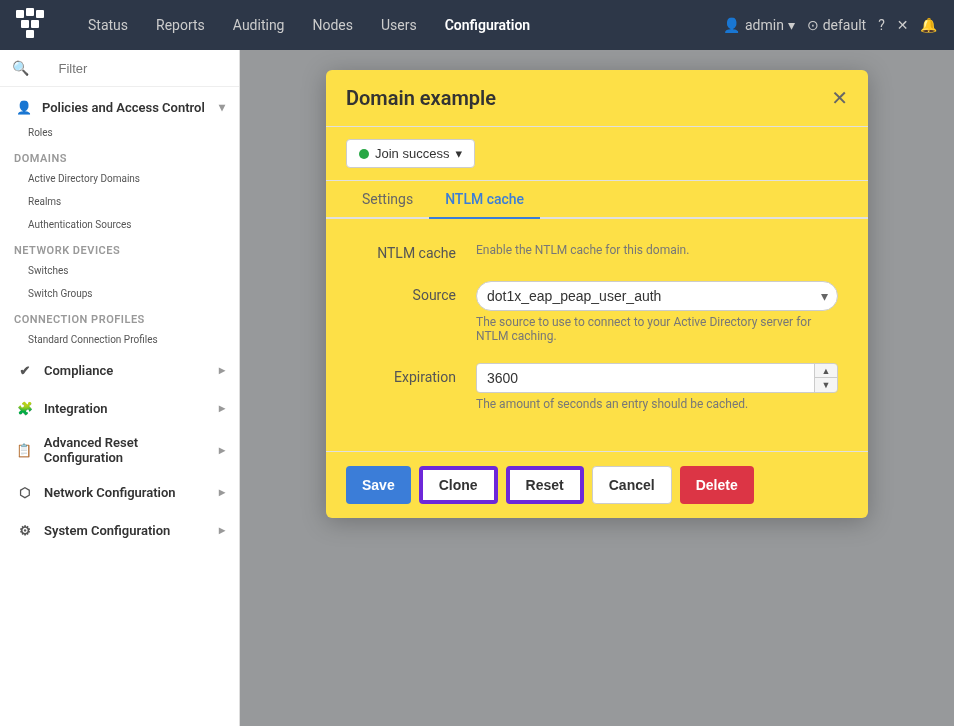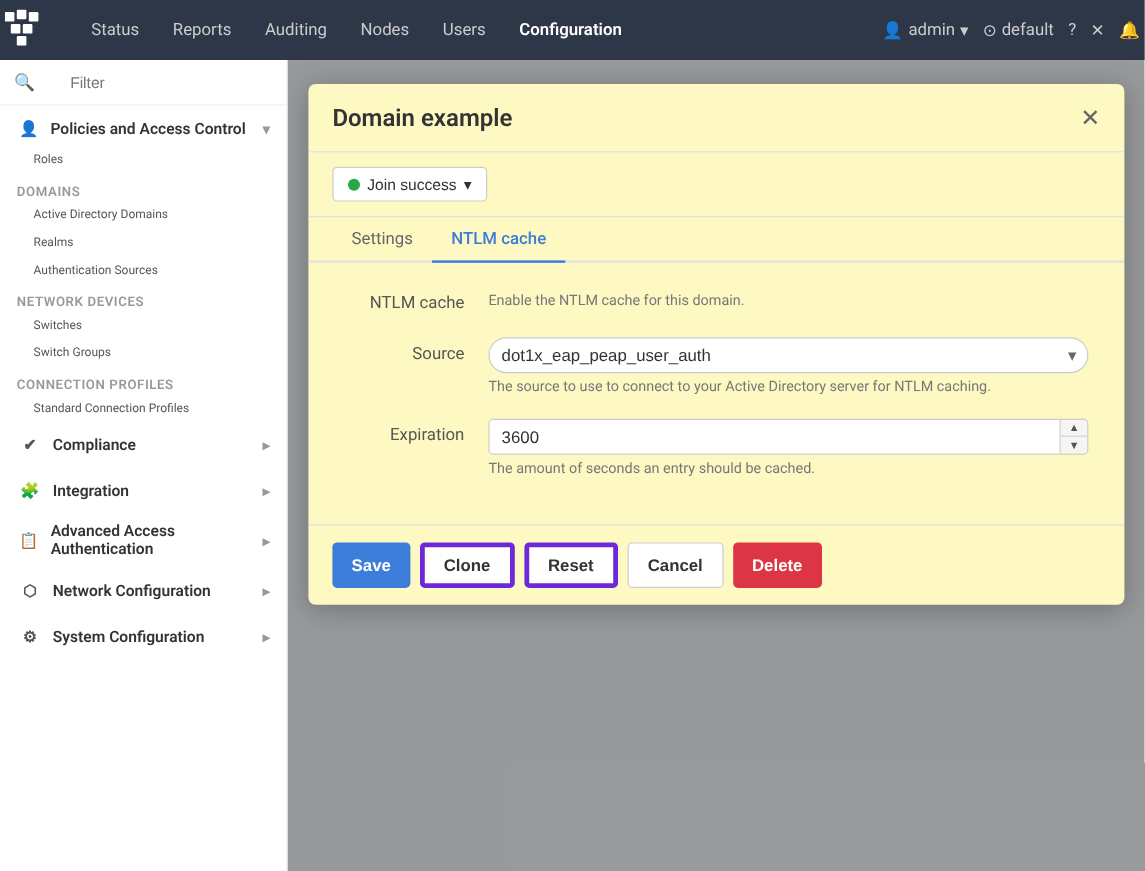--- a/index.html
+++ b/index.html
@@ -1,19 +1,19 @@
 <!DOCTYPE html>
 <html><head>
   <meta charset="utf-8">
   <style>
     * { box-sizing: border-box; margin: 0; padding: 0; }
     body { font-family: -apple-system, BlinkMacSystemFont, 'Segoe UI', Roboto, sans-serif; font-size: 14px; background: #e9ecef; display: flex; flex-direction: column; height: 726px; width: 954px; overflow: hidden; }
 
     
-    .topnav { background: #2d3748; color: #fff; display: flex; align-items: center; padding: 0 4px; height: 50px; flex-shrink: 0; }
+    .topnav { background: #2d3748; color: #fff; display: flex; align-items: center; padding: 0 16px; height: 50px; flex-shrink: 0; }
     .topnav-logo { width: 40px; height: 34px; margin-right: 20px; display: flex; align-items: center; }
     .topnav-logo svg { width: 40px; height: 34px; }
     .topnav-links { display: flex; gap: 4px; flex: 1; }
     .topnav-link { color: #ccc; padding: 6px 12px; border-radius: 4px; cursor: pointer; font-size: 14px; text-decoration: none; }
     .topnav-link.active { color: #fff; font-weight: 600; }
     .topnav-right { display: flex; align-items: center; gap: 12px; }
     .topnav-right-item { color: #ccc; cursor: pointer; display: flex; align-items: center; gap: 4px; font-size: 14px; }
 
     
     .main-layout { display: flex; flex: 1; overflow: hidden; }
@@ -29,21 +29,21 @@
     .sidebar-category { padding: 8px 14px 2px; font-size: 11px; font-weight: 600; color: #999; text-transform: uppercase; letter-spacing: 0.5px; }
     .sidebar-expandable { display: flex; align-items: center; padding: 8px 14px; cursor: pointer; font-size: 13px; font-weight: 600; color: #333; }
     .sidebar-expandable .s-icon { width: 22px; height: 22px; display: flex; align-items: center; justify-content: center; margin-right: 8px; color: #555; }
     .sidebar-expandable .s-chev { margin-left: auto; color: #999; font-size: 12px; }
 
     
     .content { flex: 1; padding: 20px; overflow: auto; position: relative; }
 
     
     .modal-overlay { position: absolute; top: 0; left: 0; right: 0; bottom: 0; background: rgba(0,0,0,0.35); display: flex; align-items: flex-start; justify-content: center; padding-top: 20px; z-index: 10; }
-    .modal { background: #fef9c3; border-radius: 6px; width: 680px; box-shadow: 0 4px 24px rgba(0,0,0,0.25); overflow: hidden; }
+    .modal { background: #fde047; border-radius: 6px; width: 542px; box-shadow: 0 4px 24px rgba(0,0,0,0.25); overflow: hidden; }
     .modal-header { display: flex; align-items: center; justify-content: space-between; padding: 16px 20px; border-bottom: 1px solid #e0e0e0; }
     .modal-title { font-size: 20px; font-weight: 600; color: #333; }
     .modal-close { cursor: pointer; color: #666; font-size: 20px; line-height: 1; }
     .modal-subheader { padding: 12px 20px; border-bottom: 1px solid #e0e0e0; }
     .join-success-btn { background: #fff; border: 1px solid #ccc; border-radius: 4px; padding: 6px 12px; display: inline-flex; align-items: center; gap: 6px; cursor: pointer; font-size: 13px; color: #333; }
     .join-success-dot { width: 10px; height: 10px; border-radius: 50%; background: #28a745; display: inline-block; }
     .modal-tabs { display: flex; padding: 0 20px; border-bottom: 2px solid #e0e0e0; gap: 0; }
     .modal-tab { padding: 10px 16px; cursor: pointer; font-size: 14px; color: #666; border-bottom: 2px solid transparent; margin-bottom: -2px; }
     .modal-tab.active { color: #3b7dd8; border-bottom-color: #3b7dd8; font-weight: 500; }
     .modal-body { padding: 20px 30px; }
@@ -153,21 +153,21 @@
       <span>Compliance</span>
       <span class="s-chev">▸</span>
     </div>
     <div class="sidebar-expandable">
       <span class="s-icon">🧩</span>
       <span>Integration</span>
       <span class="s-chev">▸</span>
     </div>
     <div class="sidebar-expandable">
       <span class="s-icon">📋</span>
-      <span>Advanced Access Authentication</span>
+      <span>Advanced Reset Configuration</span>
       <span class="s-chev">▸</span>
     </div>
     <div class="sidebar-expandable">
       <span class="s-icon">⬡</span>
       <span>Network Configuration</span>
       <span class="s-chev">▸</span>
     </div>
     <div class="sidebar-expandable">
       <span class="s-icon">⚙</span>
       <span>System Configuration</span>

